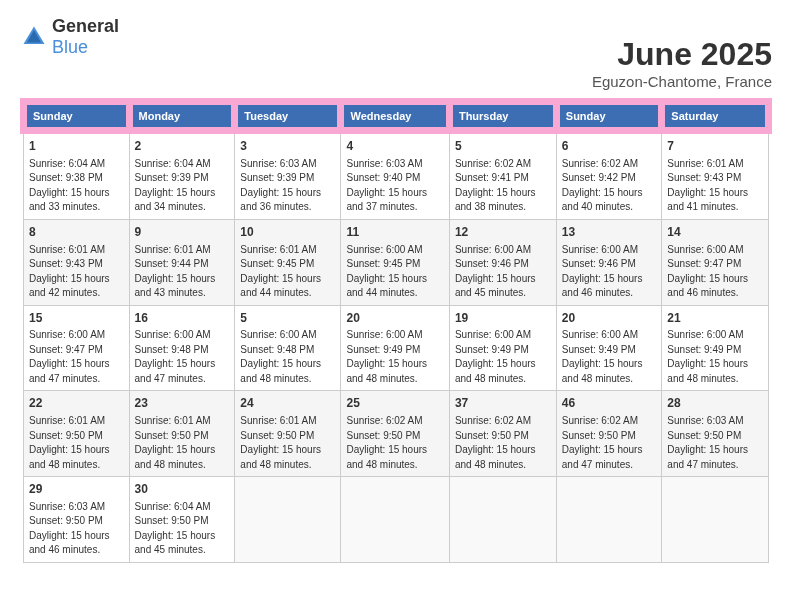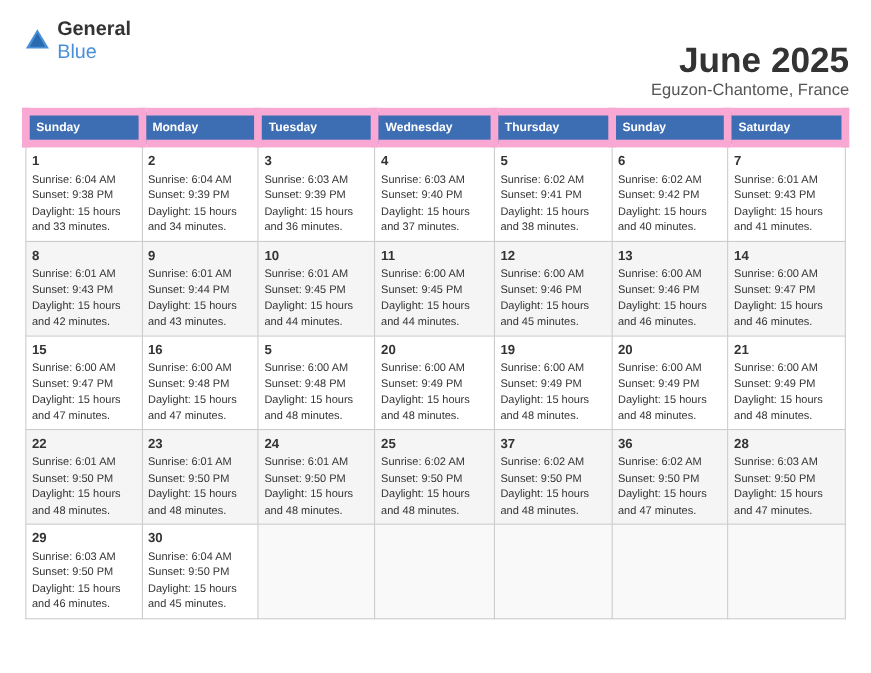--- a/index.html
+++ b/index.html
@@ -157,21 +157,21 @@
           <td><span class="day-number">19</span><span class="day-info">Sunrise: 6:00 AM<br>Sunset: 9:49 PM<br>Daylight: 15 hours<br>and 48 minutes.</span></td>
           <td><span class="day-number">20</span><span class="day-info">Sunrise: 6:00 AM<br>Sunset: 9:49 PM<br>Daylight: 15 hours<br>and 48 minutes.</span></td>
           <td><span class="day-number">21</span><span class="day-info">Sunrise: 6:00 AM<br>Sunset: 9:49 PM<br>Daylight: 15 hours<br>and 48 minutes.</span></td>
         </tr>
         <tr>
           <td><span class="day-number">22</span><span class="day-info">Sunrise: 6:01 AM<br>Sunset: 9:50 PM<br>Daylight: 15 hours<br>and 48 minutes.</span></td>
           <td><span class="day-number">23</span><span class="day-info">Sunrise: 6:01 AM<br>Sunset: 9:50 PM<br>Daylight: 15 hours<br>and 48 minutes.</span></td>
           <td><span class="day-number">24</span><span class="day-info">Sunrise: 6:01 AM<br>Sunset: 9:50 PM<br>Daylight: 15 hours<br>and 48 minutes.</span></td>
           <td><span class="day-number">25</span><span class="day-info">Sunrise: 6:02 AM<br>Sunset: 9:50 PM<br>Daylight: 15 hours<br>and 48 minutes.</span></td>
           <td><span class="day-number">37</span><span class="day-info">Sunrise: 6:02 AM<br>Sunset: 9:50 PM<br>Daylight: 15 hours<br>and 48 minutes.</span></td>
-          <td><span class="day-number">36</span><span class="day-info">Sunrise: 6:02 AM<br>Sunset: 9:50 PM<br>Daylight: 15 hours<br>and 47 minutes.</span></td>
+          <td><span class="day-number">46</span><span class="day-info">Sunrise: 6:02 AM<br>Sunset: 9:50 PM<br>Daylight: 15 hours<br>and 47 minutes.</span></td>
           <td><span class="day-number">28</span><span class="day-info">Sunrise: 6:03 AM<br>Sunset: 9:50 PM<br>Daylight: 15 hours<br>and 47 minutes.</span></td>
         </tr>
         <tr>
           <td><span class="day-number">29</span><span class="day-info">Sunrise: 6:03 AM<br>Sunset: 9:50 PM<br>Daylight: 15 hours<br>and 46 minutes.</span></td>
           <td><span class="day-number">30</span><span class="day-info">Sunrise: 6:04 AM<br>Sunset: 9:50 PM<br>Daylight: 15 hours<br>and 45 minutes.</span></td>
           <td class="empty-cell"></td>
           <td class="empty-cell"></td>
           <td class="empty-cell"></td>
           <td class="empty-cell"></td>
           <td class="empty-cell"></td>

